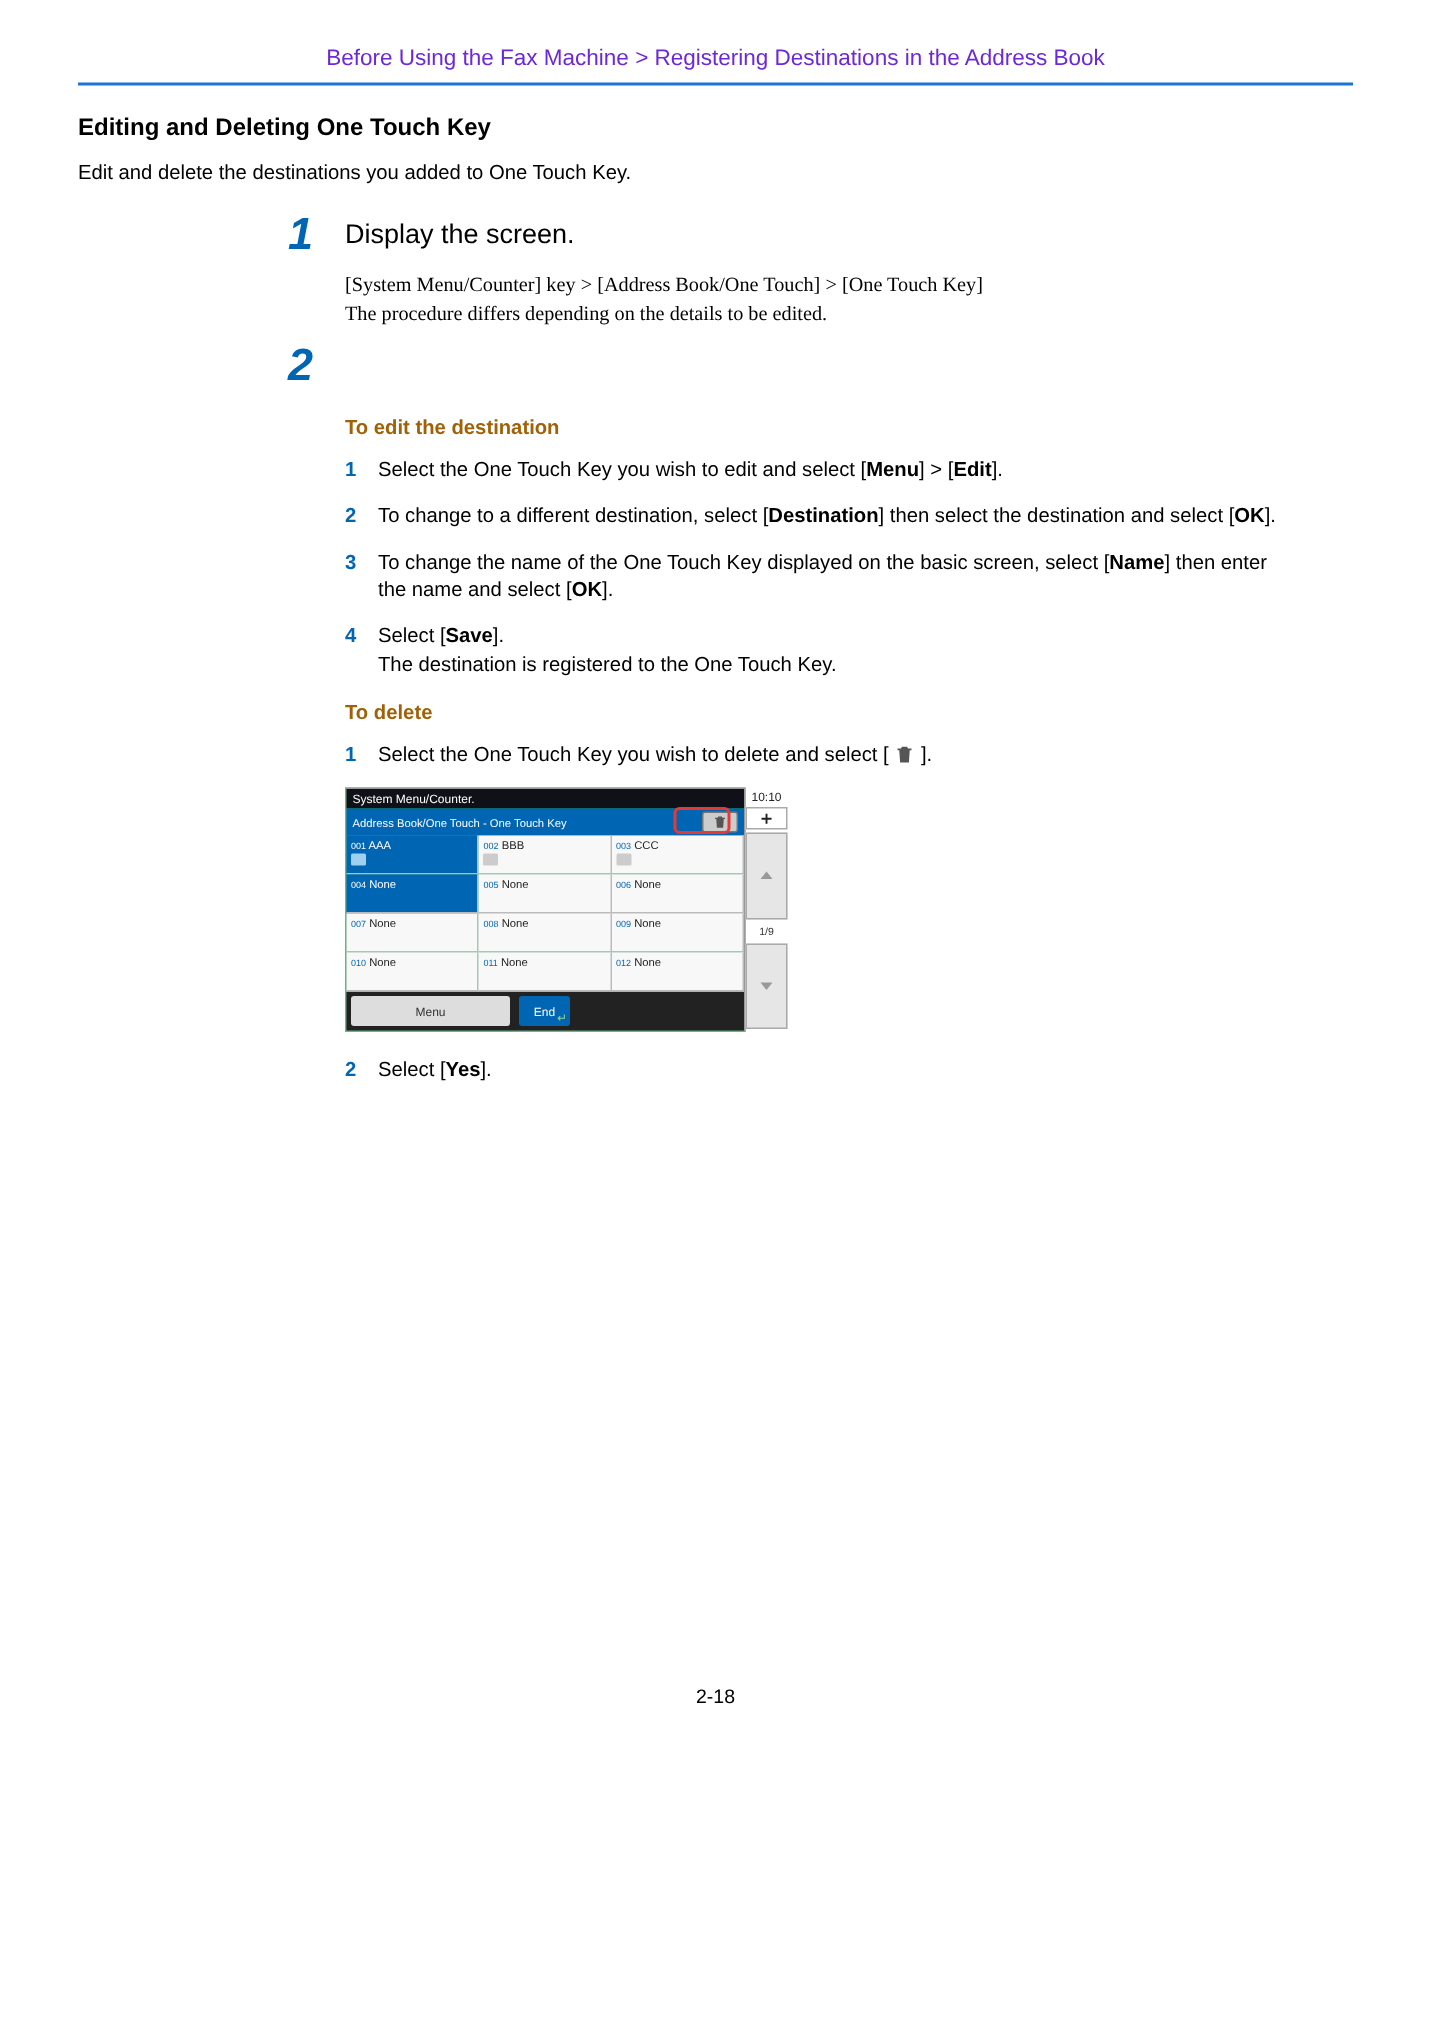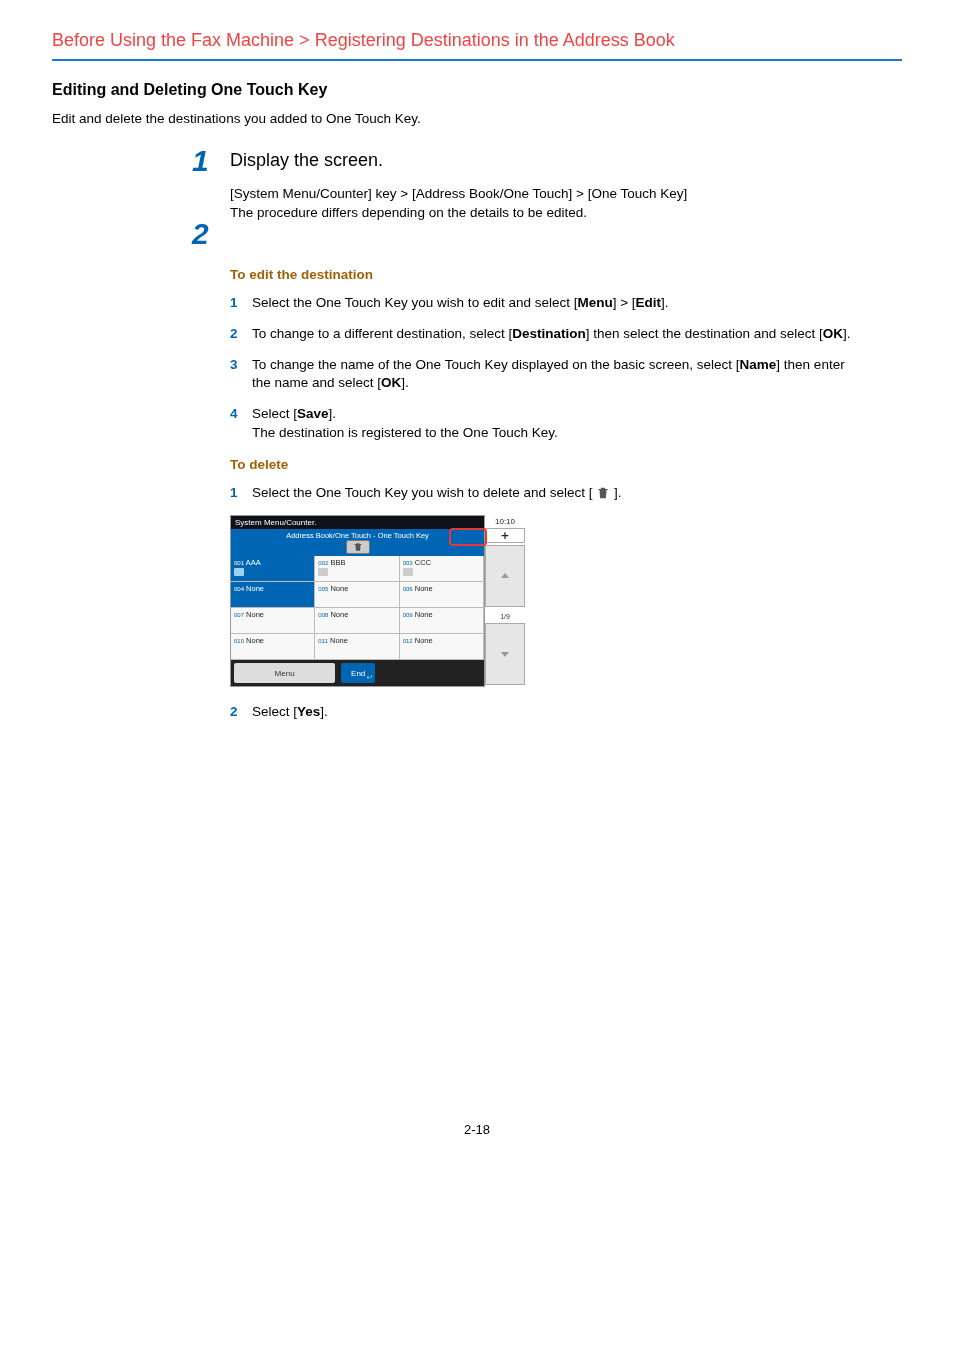--- a/index.html
+++ b/index.html
@@ -1,55 +1,55 @@
 <!DOCTYPE html>
 <html><head>
 <meta charset="utf-8">
 <style>
   * { box-sizing: border-box; margin: 0; padding: 0; }
   html, body { width: 954px; background: #fff; font-family: Arial, Helvetica, sans-serif; color: #000; }
   .page { padding: 30px 52px 40px 52px; }
-  .breadcrumb { font-size: 18px; color: #ef4444; padding-bottom: 8px; }
+  .breadcrumb { font-size: 15px; color: #6d28d9; padding-bottom: 8px; text-align: center; }
   .hr { height: 2px; background: #1976d2; margin-bottom: 20px; }
   .section-title { font-size: 16px; font-weight: bold; color: #000; margin-bottom: 12px; }
   .lead { font-size: 13.5px; color: #000; margin-bottom: 24px; }
   .step { display: flex; align-items: flex-start; margin-bottom: 4px; margin-left: 140px; }
   .step-num { font-family: Arial, Helvetica, sans-serif; font-style: italic; font-weight: 900; color: #0066b3; font-size: 30px; line-height: 1; width: 38px; flex-shrink: 0; position: relative; top: -4px; }
   .step-body { flex: 1; }
   .step-heading { font-size: 18px; font-weight: normal; color: #000; margin-bottom: 10px; }
   .sub-head { font-size: 13.5px; font-weight: bold; color: #a16207; margin: 14px 0 12px 0; }
   .sub-step { display: flex; align-items: flex-start; font-size: 13.5px; line-height: 1.4; margin-bottom: 12px; }
   .sub-step .n { font-weight: 900; color: #0066b3; width: 22px; flex-shrink: 0; }
   .sub-step .t { flex: 1; }
   .sub-step .t .bold { font-weight: bold; }
   .content-indent { margin-left: 178px; margin-right: 40px; }
-  .step-text-indent { margin-left: 178px; margin-right: 40px; font-size: 13.5px; line-height: 1.4; margin-bottom: 0; }
+  .step-text-indent { margin-left: 178px; margin-right: 40px; font-size: 13.5px; line-height: 1.4; margin-bottom: 14px; font-family: Liberation Serif, serif; }
   .trash-icon { display: inline-block; vertical-align: -3px; width: 14px; height: 14px; }
   
   .device { width: 295px; margin-left: 178px; margin-top: 4px; margin-bottom: 16px; position: relative; }
   .dev-top { display: flex; }
   .dev-screen { flex: 1; border: 1px solid #999; background: #22c55e; }
   .dev-header { background: #101018; color: #fff; font-size: 8px; padding: 2px 4px; }
-  .dev-subheader { background: #0066b3; color: #fff; font-size: 7.5px; padding: 2px 4px; display: flex; justify-content: space-between; align-items: center; flex-direction: column; }
+  .dev-subheader { background: #0066b3; color: #fff; font-size: 7.5px; padding: 2px 4px; display: flex; justify-content: space-between; align-items: center; }
   .dev-sub-right { display: flex; align-items: center; gap: 4px; }
   .trash-box { background: #ccc; border: 1px solid #777; border-radius: 2px; padding: 1px 6px; display: inline-flex; align-items: center; justify-content: center; }
   .red-highlight { position: absolute; border: 2px solid #e53935; border-radius: 4px; width: 38px; height: 18px; right: 38px; top: 13px; pointer-events: none; }
   .grid { display: grid; grid-template-columns: repeat(3, 1fr); }
   .cell { border-right: 1px solid #bbb; border-bottom: 1px solid #bbb; font-size: 7px; padding: 2px 3px; height: 26px; background: #f8f8f8; display: flex; flex-direction: column; justify-content: flex-start; }
   .cell .idx { font-size: 6px; color: #0066b3; }
   .cell .lbl { font-size: 7.5px; color: #222; }
   .cell.selected { background: #0066b3; color: #fff; }
   .cell.selected .idx, .cell.selected .lbl { color: #fff; }
   .cell .mini-icon { width: 10px; height: 8px; background: #ccc; border-radius: 1px; margin-top: 1px; }
   .cell.selected .mini-icon { background: #9fd0f0; }
   .dev-bottom { display: flex; background: #222; height: 26px; }
   .menu-btn { flex: 0 0 40%; background: #ddd; margin: 3px; display: flex; align-items: center; justify-content: center; font-size: 8px; color: #333; border-radius: 2px; }
   .end-btn { margin-left: auto; width: 34px; background: #0066b3; color: #fff; margin: 3px; display: flex; align-items: center; justify-content: center; font-size: 8px; border-radius: 2px; position: relative; }
   .ret-icon { position: absolute; right: 2px; bottom: 1px; font-size: 8px; color: #8fd68f; }
-  .side-col { width: 40px; display: flex; flex-direction: column; }
+  .side-col { width: 28px; display: flex; flex-direction: column; }
   .side-time { font-size: 8px; text-align: center; padding: 2px 0; color: #222; }
   .side-add { height: 15px; background: #fff; border: 1px solid #aaa; display: flex; align-items: center; justify-content: center; font-size: 12px; font-weight: bold; color: #222; margin-bottom: 2px; }
   .side-arrow { flex: 1; background: #e6e6e6; border: 1px solid #aaa; display: flex; align-items: center; justify-content: center; margin-bottom: 2px; }
   .side-page { height: 14px; display: flex; align-items: center; justify-content: center; font-size: 7px; color: #333; }
   .arrow-svg { width: 12px; height: 12px; }
   .pagenum { text-align: center; font-size: 13px; margin-top: 400px; color: #000; }
 </style>
 </head>
 <body>
 

